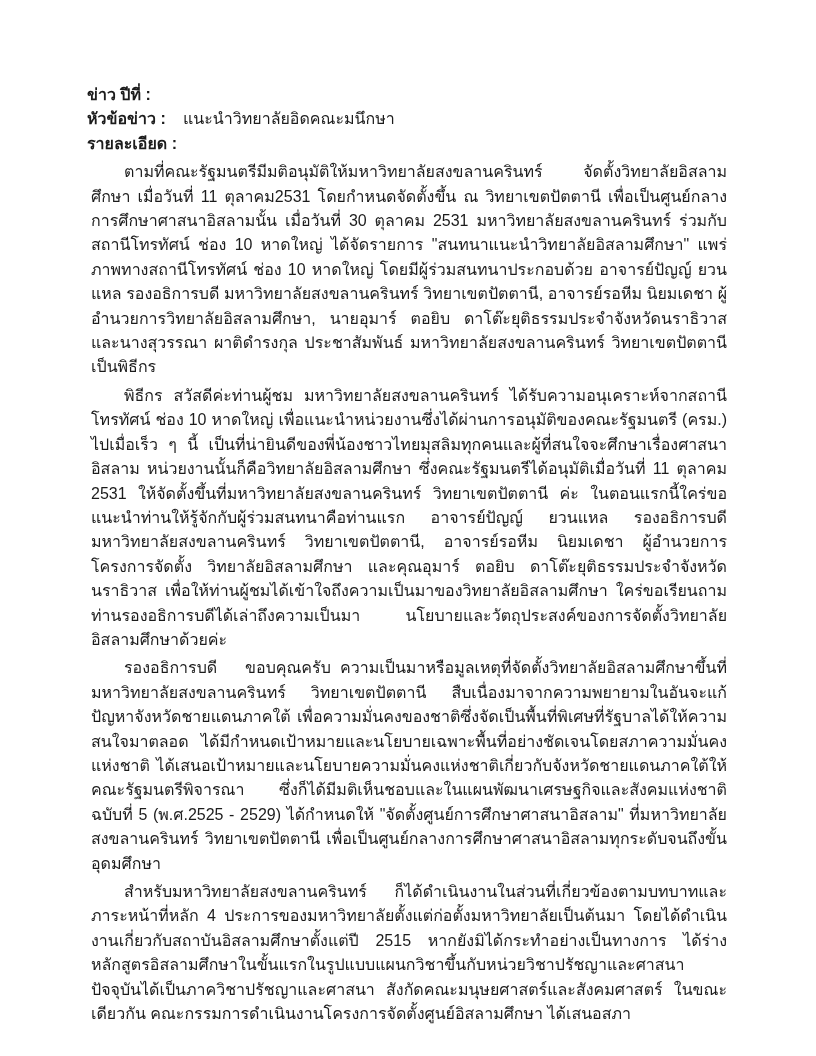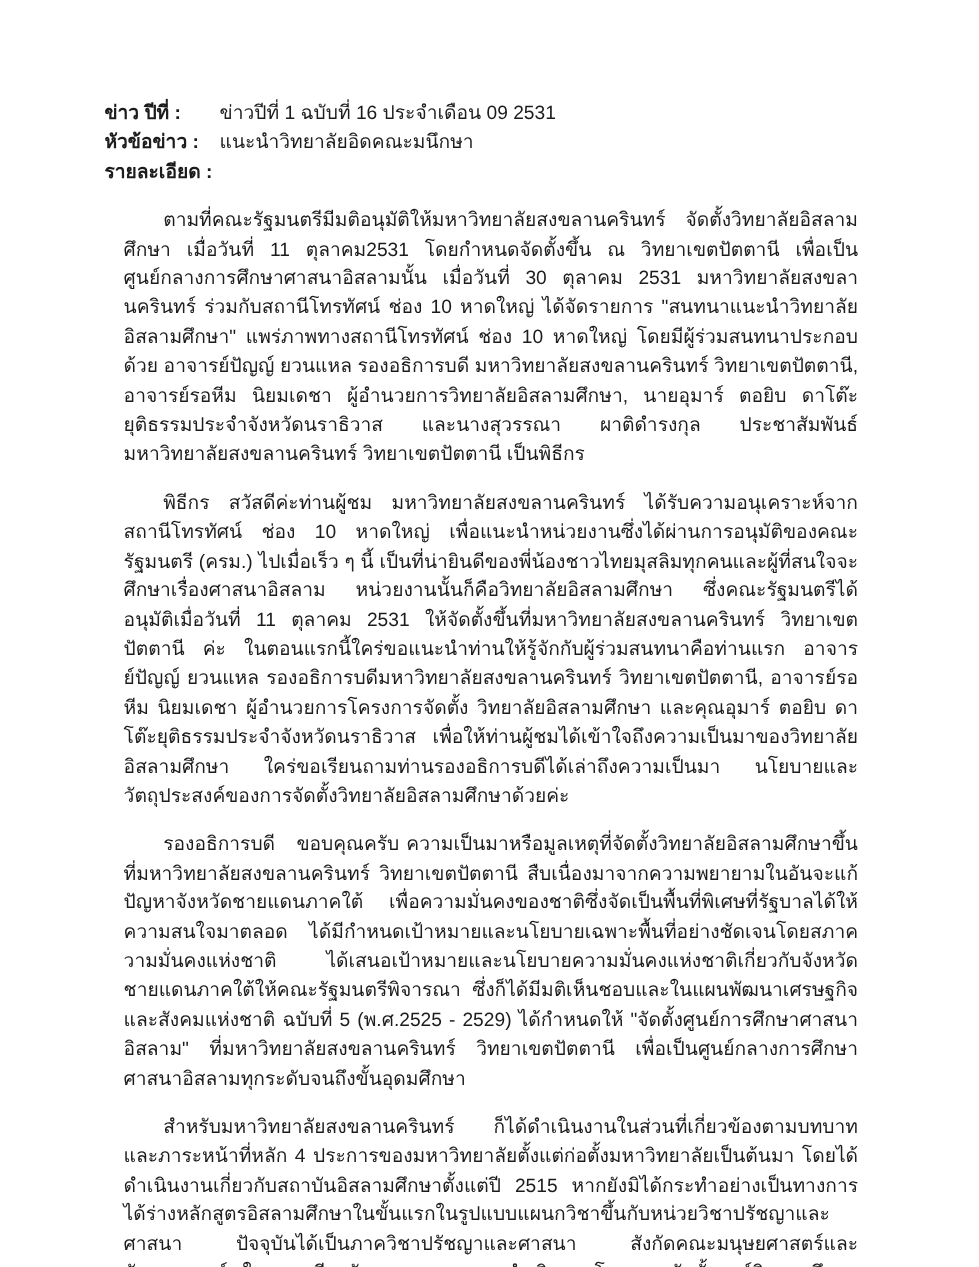--- a/index.html
+++ b/index.html
@@ -32,33 +32,32 @@
     flex: 0 0 96px;
     width: 96px;
     white-space: nowrap;
   }
   .meta-value { flex: 1; }
   .article p {
     font-size: 16px;
     line-height: 24.4px;
     text-align: justify;
     text-indent: 33px;
-    margin: 16px;
+    margin: 4px;
     word-break: normal;
   }
 </style>
 </head>
 <body>
 
 <div class="page">
 
   <div class="meta">
     <div class="meta-row">
       <span class="meta-label">ข่าว ปีที่ :</span>
-      <span class="meta-value">ข่าวปีที่ 1 ฉบับที่ 16 ประจำเดือน 09 2531</span>
     </div>
     <div class="meta-row">
       <span class="meta-label">หัวข้อข่าว :</span>
       <span class="meta-value">แนะนำวิทยาลัยอิดคณะมนึกษา</span>
     </div>
     <div class="meta-row">
       <span class="meta-label">รายละเอียด :</span>
       <span class="meta-value"></span>
     </div>
   </div>

